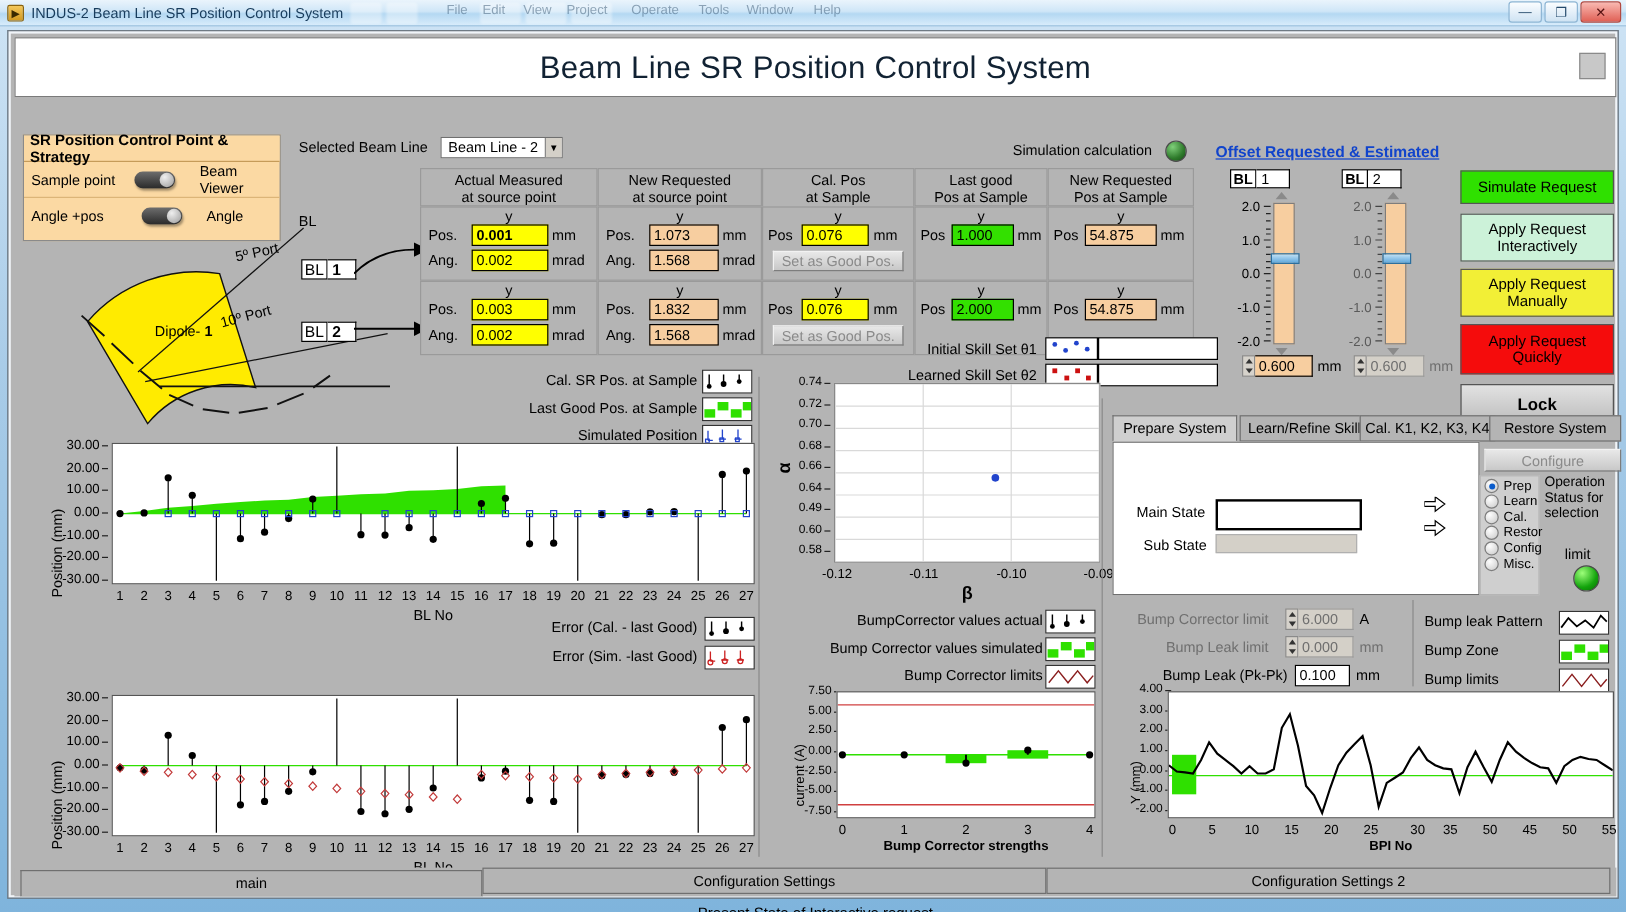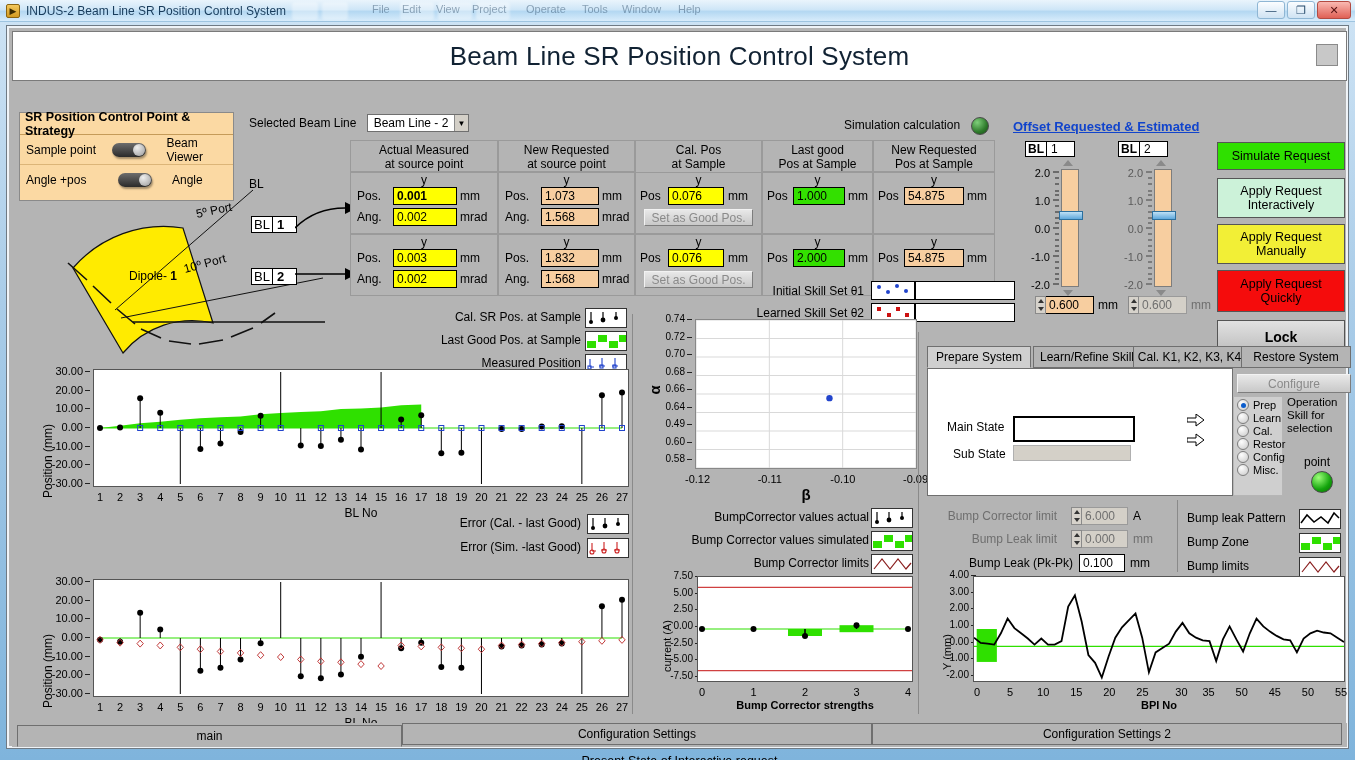--- a/index.html
+++ b/index.html
@@ -500,21 +500,21 @@
   </div>
   <div style="position:absolute;left:420px;top:305px;width:152px;text-align:right;" class="lbl">Last Good Pos. at Sample</div>
   <div class="legendbox" style="position:absolute;left:576px;top:303px;">
     <svg width="40" height="18">
         <rect x="1" y="9" width="9" height="7" fill="#2fe000"></rect>
         <rect x="12" y="3" width="9" height="7" fill="#2fe000"></rect>
         <rect x="23" y="9" width="9" height="7" fill="#2fe000"></rect>
         <rect x="33" y="3" width="7" height="7" fill="#2fe000"></rect>
       </svg>
   </div>
-  <div style="position:absolute;left:420px;top:328px;width:152px;text-align:right;" class="lbl">Measured Position</div>
+  <div style="position:absolute;left:420px;top:328px;width:152px;text-align:right;" class="lbl">Simulated Position</div>
   <div class="legendbox" style="position:absolute;left:576px;top:326px;">
     <svg width="40" height="18">
         <g stroke="#2244cc" stroke-width="1.1" fill="none">
       <path d="M4 4 v8 M4 12 h4 M16 3 v8 M13 11 h6 M29 3 v8 M26 11 h6"></path>
       <rect x="2" y="11" width="3" height="3"></rect>
           <rect x="14" y="10" width="3" height="3"></rect>
           <rect x="27" y="10" width="3" height="3"></rect>
         </g>
       </svg>
   </div>
@@ -973,24 +973,24 @@
       <span class="lbl-sm">Config</span>
       </div>
     <div style="display:flex;align-items:center;gap:4px;padding:1px 0 0 3px;">
       <span class="radio"></span>
       <span class="lbl-sm">Misc.</span>
       </div>
   </div>
 
   <div style="position:absolute;left:1278px;top:368px;width:64px;font-size:11.5px;line-height:13px;">
     <div>Operation</div>
-    <div>Skill for</div>
+    <div>Status for</div>
     <div>selection</div>
   </div>
-  <div style="position:absolute;left:1295px;top:427px;font-size:12px;">point</div>
+  <div style="position:absolute;left:1295px;top:427px;font-size:12px;">limit</div>
   <div class="led" style="position:absolute;left:1302px;top:443px;width:22px;height:22px;"></div>
 
   <div style="position:absolute;left:920px;top:481px;width:128px;text-align:right;" class="lbl lbl-dim">Bump Corrector limit</div>
   <div style="position:absolute;left:1062px;top:479px;display:flex;align-items:center;">
     <span class="spin">
         <i class="u"></i>
         <i class="d"></i>
       </span>
     <span class="num gray" style="width:46px;border-left:none;">6.000</span>
     <span class="lbl" style="margin-left:5px;">A</span>

